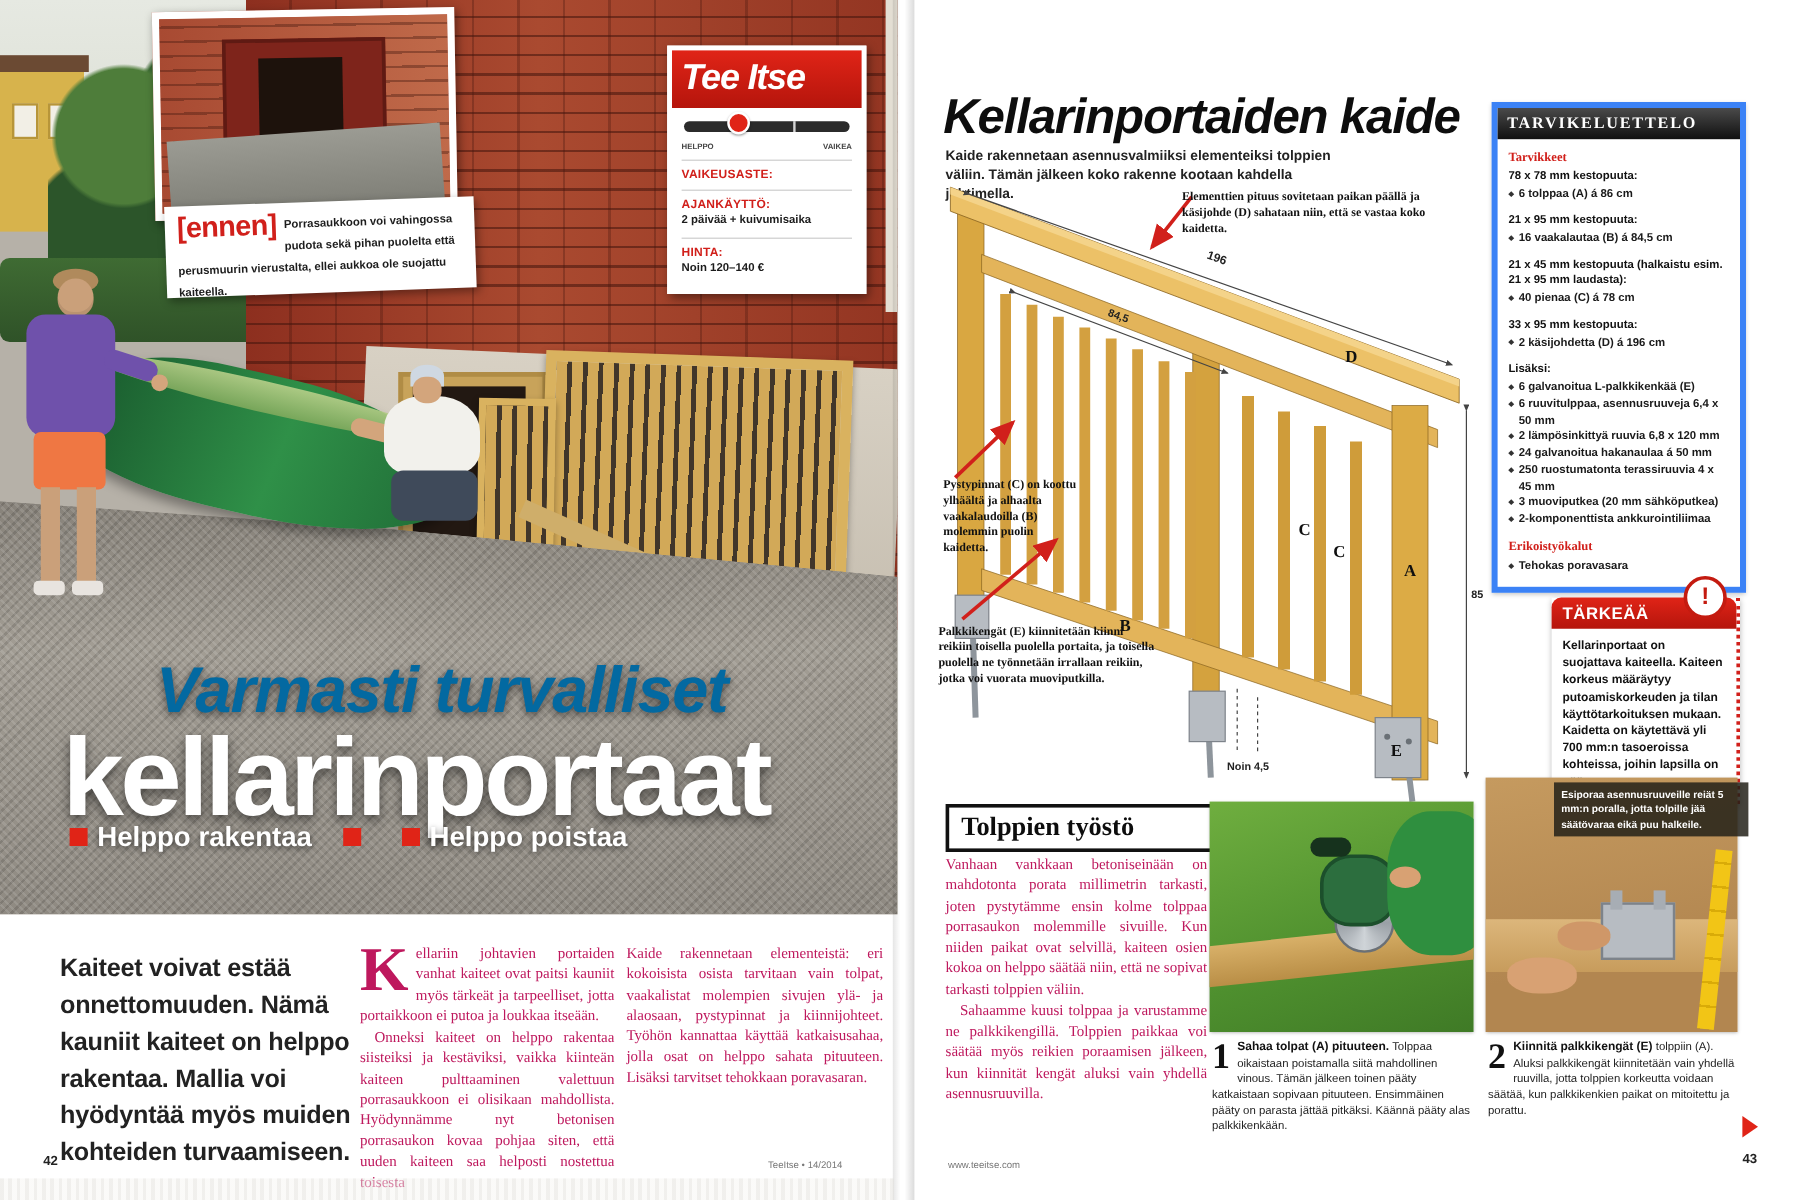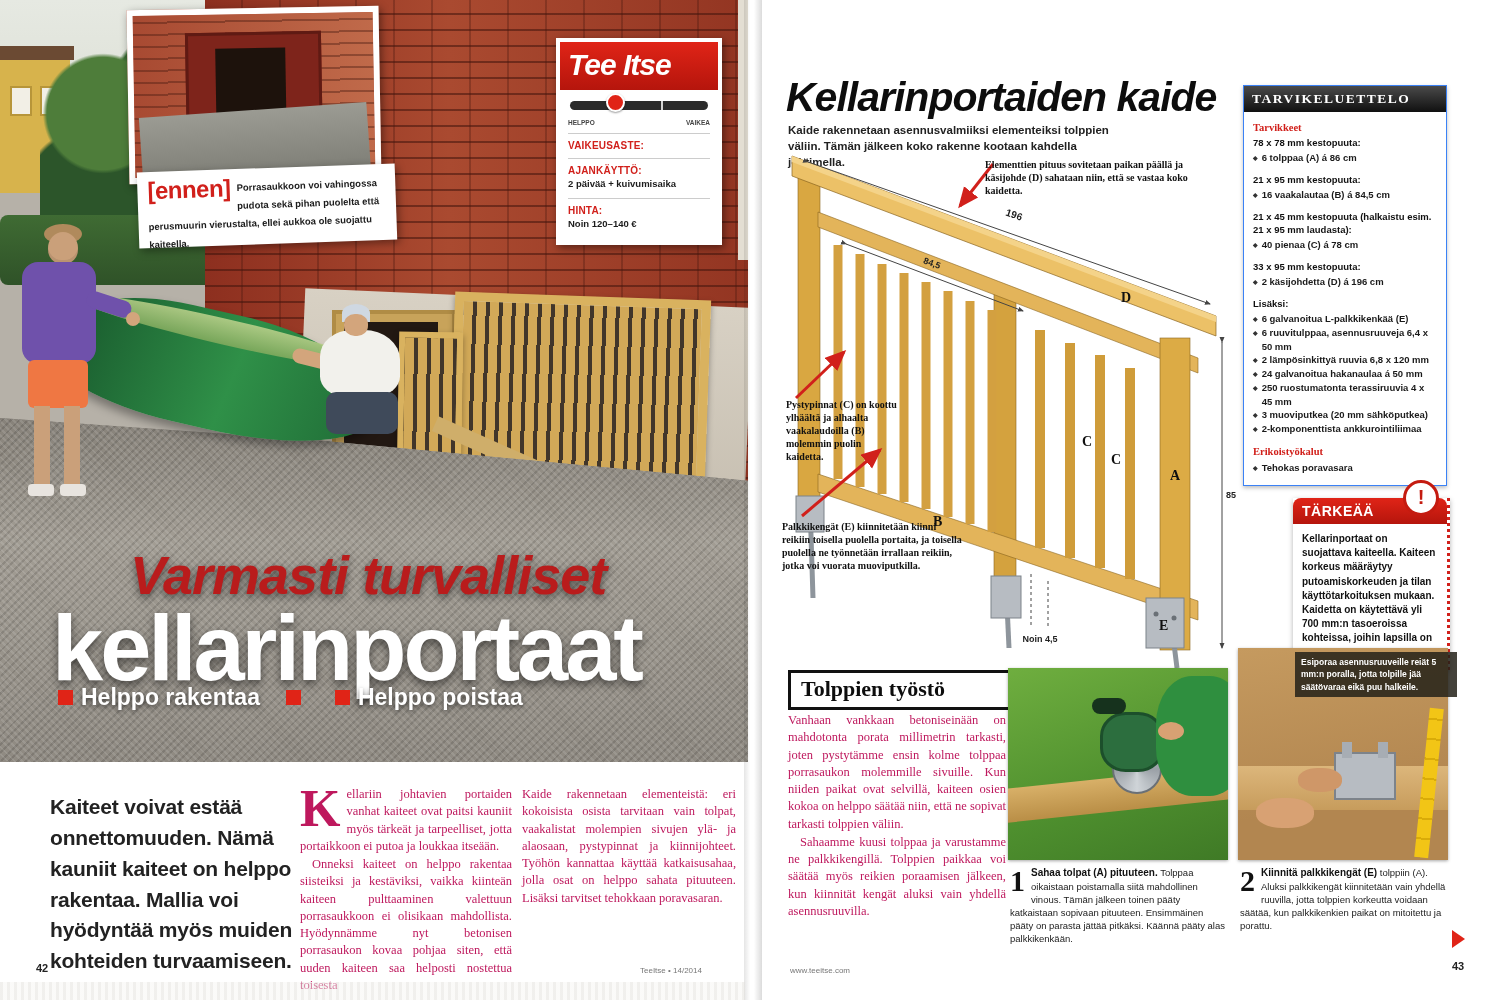--- a/index.html
+++ b/index.html
@@ -94,21 +94,21 @@
   .ti-bar{position:absolute;left:0;top:8px;width:100%;height:9px;background:#2b2b2b;border-radius:5px;}
   .ti-tick{position:absolute;top:8px;width:2px;height:9px;background:#fff;opacity:.8;}
   .ti-dot{position:absolute;left:26%;top:0;width:15px;height:15px;border-radius:50%;background:#e02417;border:2px solid #fff;box-shadow:0 1px 2px rgba(0,0,0,.4);}
   .ti-lbls{display:flex;justify-content:space-between;font-size:6.5px;color:#444;font-weight:bold;margin-top:-2px;}
   .ti-sec{border-top:1px solid #ccc;margin-top:7px;padding-top:6px;}
   .ti-sec:first-of-type{border-top:none;margin-top:2px;}
   .ti-h{color:#d1201b;font-weight:bold;font-size:10px;letter-spacing:.2px;margin-bottom:2px;}
   .ti-t{font-size:9.5px;font-weight:bold;color:#1c1c1c;line-height:1.35;}
 
   
-  .t-ital{left:130px;top:544px;width:600px;color:#b91c1c;font-size:54px;font-weight:bold;font-style:italic;
+  .t-ital{left:130px;top:544px;width:600px;color:#0369a1;font-size:54px;font-weight:bold;font-style:italic;
     letter-spacing:-1px;text-shadow:0 3px 8px rgba(0,0,0,.55);}
   .t-big{left:52px;top:596px;width:700px;color:#fff;font-size:92px;font-weight:bold;letter-spacing:-3px;
     text-shadow:0 4px 10px rgba(0,0,0,.55);}
   .t-bullets{left:58px;top:684px;width:690px;display:flex;gap:26px;color:#fff;font-size:23px;font-weight:bold;
     text-shadow:0 2px 5px rgba(0,0,0,.6);}
   .t-bullets .sq{display:inline-block;width:15px;height:15px;background:#e02417;margin-right:8px;}
 
   
   .intro{left:50px;top:792px;width:248px;font-size:21px;font-weight:bold;color:#222;line-height:1.47;letter-spacing:-.2px;}
   .bodycol{font-family:"Liberation Serif",serif;font-size:12.5px;color:#be185d;line-height:1.38;text-align:justify;}
@@ -129,21 +129,21 @@
   .r-sub{left:788px;top:122px;width:330px;font-size:11.5px;font-weight:bold;color:#222;line-height:1.4;}
 
   .ann{font-family:"Liberation Serif",serif;font-size:10px;font-weight:bold;color:#111;line-height:1.3;}
   .ann-top{left:985px;top:158px;width:220px;}
   .ann-left{left:786px;top:398px;width:112px;}
   .ann-bot{left:782px;top:520px;width:182px;}
 
   .diagram{left:788px;top:146px;width:450px;height:525px;}
 
   
-  .parts{left:1243px;top:85px;width:202px;background:#fff;border:1px solid #3b82f6;box-shadow:0 2px 4px rgba(0,0,0,.25);}
+  .parts{left:1243px;top:85px;width:202px;background:#fff;border:5px solid #3b82f6;box-shadow:0 2px 4px rgba(0,0,0,.25);}
   .parts-head{background:linear-gradient(180deg,#4a4a4a,#101010);color:#fff;font-family:"Liberation Serif",serif;
     font-weight:bold;font-size:13.5px;letter-spacing:1.5px;padding:5px 8px;}
   .parts-body{padding:8px 9px 10px;}
   .p-red{color:#d1201b;font-weight:bold;font-size:10.5px;margin:2px 0 4px;font-family:Liberation Serif, serif;}
   .p-sec{margin-bottom:9px;}
   .p-h{font-weight:bold;font-size:9.5px;color:#111;line-height:1.3;margin-bottom:2px;}
   .p-i{font-size:9.5px;color:#1a1a1a;font-weight:bold;line-height:1.45;display:flex;}
   .p-i .di{color:#333;font-size:6px;margin:3px 4px 0 0;}
   .p-tools{margin-top:10px;}
 

